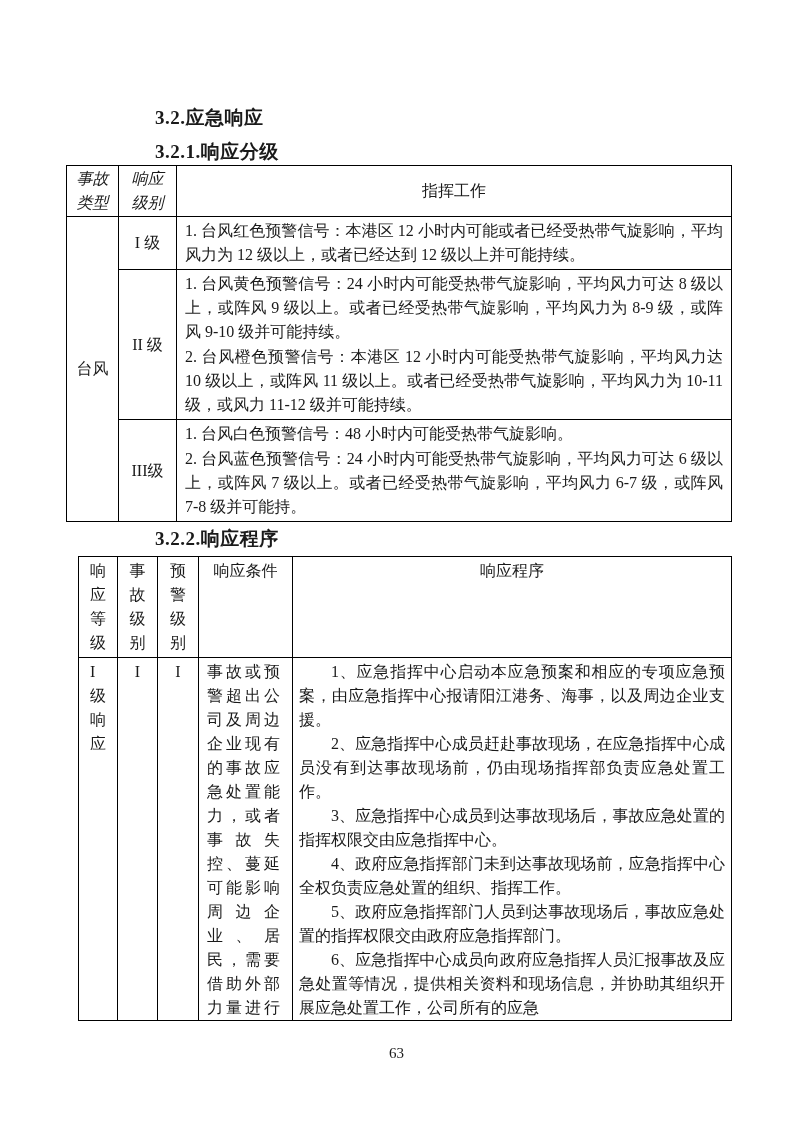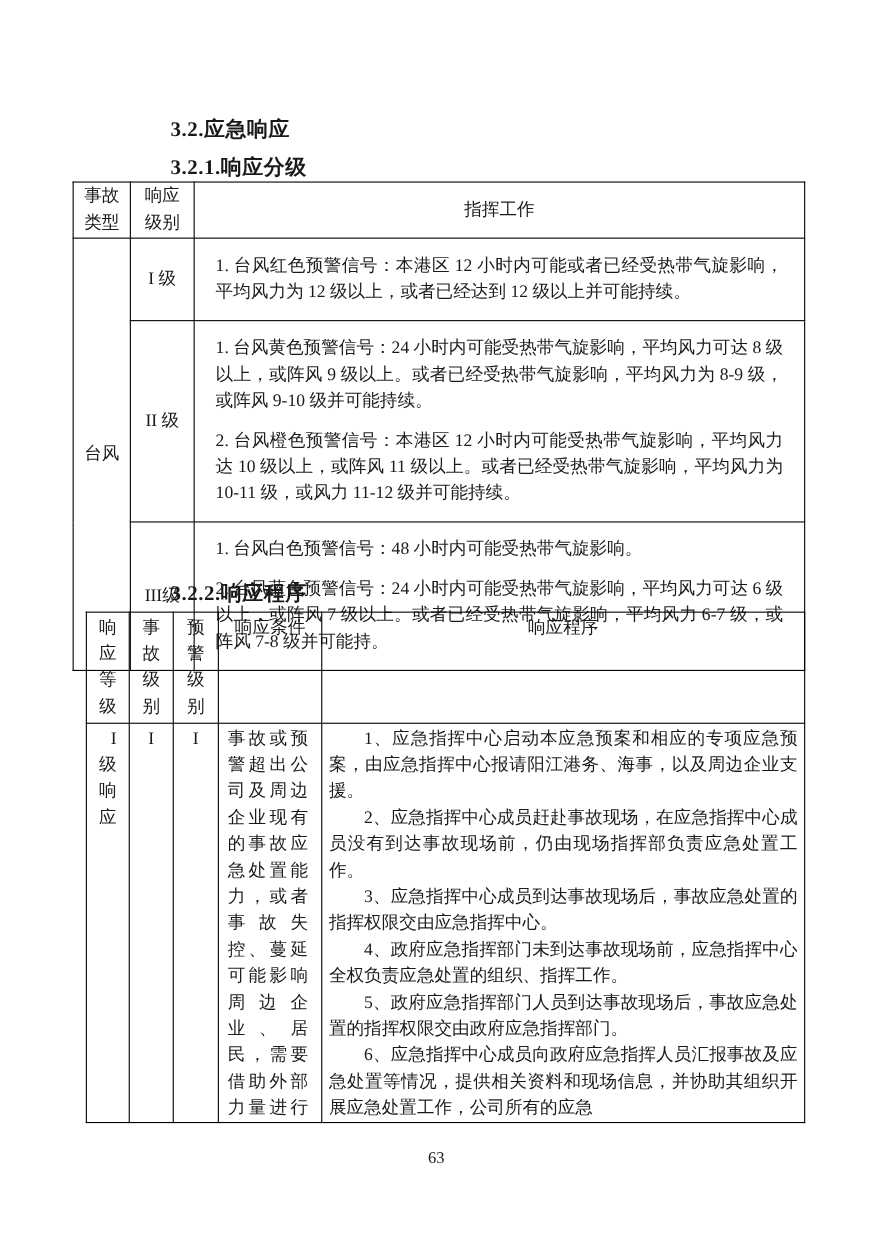--- a/index.html
+++ b/index.html
@@ -38,37 +38,38 @@
     overflow: hidden;
   }
   #table1 { left: 66px; top: 165px; width: 665px; }
   #table2 { left: 78px; top: 556px; width: 653px; }
 
   
   #table1 th { text-align: center; vertical-align: middle; padding: 1px 2px; }
   #table1 td.level { text-align: center; vertical-align: middle; padding: 1px 2px; }
   #table1 td.type  { text-align: center; vertical-align: middle; padding: 1px 2px; margin-top: 44px; }
   #table1 td.criteria { text-align: justify; vertical-align: middle; padding: 1px 7px; }
-  #table1 td.criteria p { margin: 12px; }
+  #table1 td.criteria p { margin: 1px; }
   .two-col {
     display: inline-block;
     width: 2em;
     word-break: break-all;
     text-align: left;
     vertical-align: middle;
+    font-style: italic;
   }
 
   
   #table2 th { vertical-align: top; text-align: center; padding: 2px 2px; }
   #table2 td { vertical-align: top; }
   .vert {
     display: inline-block;
     width: 1em;
     word-break: break-all;
-    text-align: right;
+    text-align: left;
   }
   #table2 td.narrow { text-align: center; padding: 2px 2px; }
   #table2 td.condition {
     text-align: justify;
     word-break: break-all;
     padding: 2px 12px 2px 8px;
   }
   #table2 td.procedure { padding: 2px 6px; margin-top: 30px; }
   #table2 td.procedure p {
     margin: 0;

